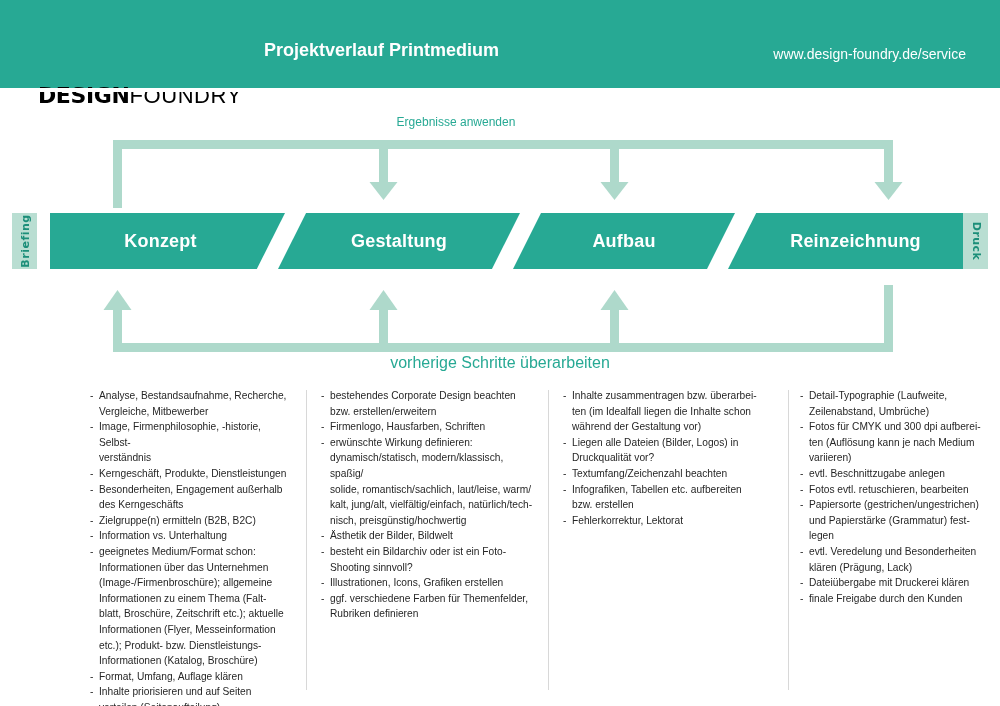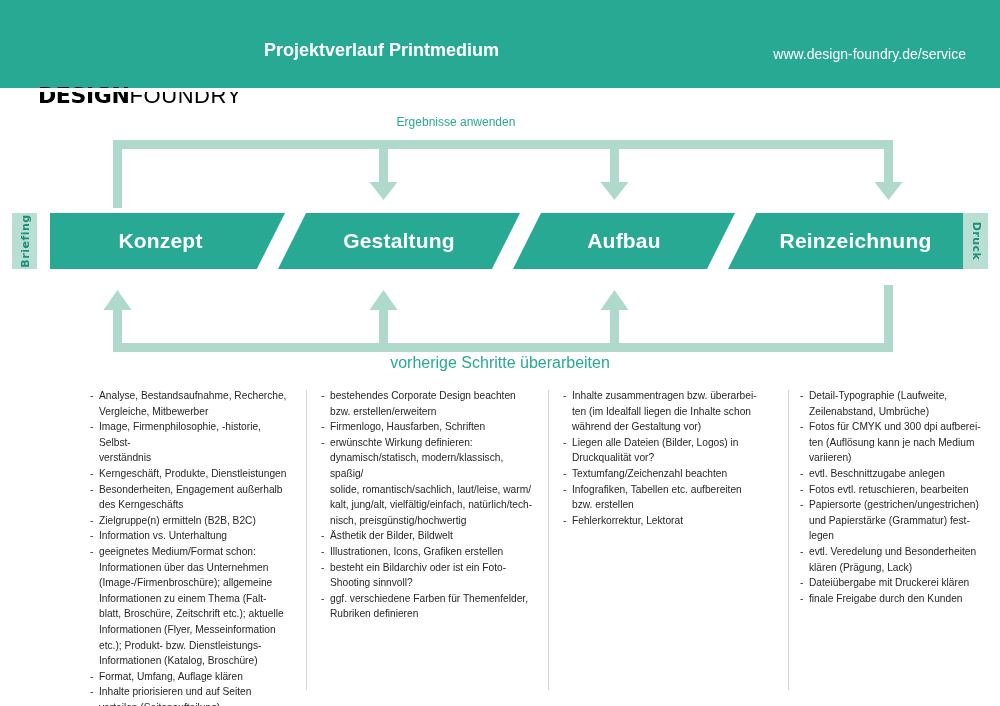--- a/index.html
+++ b/index.html
@@ -59,21 +59,21 @@
   .sidetab span{
     position:absolute;left:50%;top:50%;
     color:#1c8e79;font-size:11px;font-weight:bold;letter-spacing:.5px;
     white-space:nowrap;font-family:"DejaVu Sans",sans-serif;
   }
   .sidetab.left span{transform:translate(-50%,-50%) rotate(-90deg);}
   .sidetab.right span{transform:translate(-50%,-50%) rotate(90deg);}
 
   .stage{
     position:absolute;top:0;height:56px;background:#27a994;
-    color:#fff;font-size:21px;font-weight:bold;
+    color:#fff;font-size:18px;font-weight:bold;
     display:flex;align-items:center;justify-content:center;
     letter-spacing:.2px;
   }
   .stage .lbl{position:relative;}
 
   
   .cols{position:absolute;left:0;top:388px;width:1000px;height:318px;margin-left:40px;}
   .col{
     position:absolute;top:0;
     font-size:10.2px;line-height:15.6px;color:#262626;
@@ -210,23 +210,23 @@
       <ul>
           <li>bestehendes Corporate Design beachten
 bzw. erstellen/erweitern</li>
           <li>Firmenlogo, Hausfarben, Schriften</li>
           <li>erwünschte Wirkung definieren:
 dynamisch/statisch, modern/klassisch, spaßig/
 solide, romantisch/sachlich, laut/leise, warm/
 kalt, jung/alt, vielfältig/einfach, natürlich/tech-
 nisch, preisgünstig/hochwertig</li>
           <li>Ästhetik der Bilder, Bildwelt</li>
-          <li>Illustrationen, Icons, Grafiken erstellen</li>
           <li>besteht ein Bildarchiv oder ist ein Foto-
 Shooting sinnvoll?</li>
+          <li>Illustrationen, Icons, Grafiken erstellen</li>
           <li>ggf. verschiedene Farben für Themenfelder,
 Rubriken definieren</li>
         </ul>
     </div>
     <div class="col" style="left:523px;width:215px;">
       <ul>
           <li>Inhalte zusammentragen bzw. überarbei-
 ten (im Idealfall liegen die Inhalte schon
 während der Gestaltung vor)</li>
           <li>Liegen alle Dateien (Bilder, Logos) in

